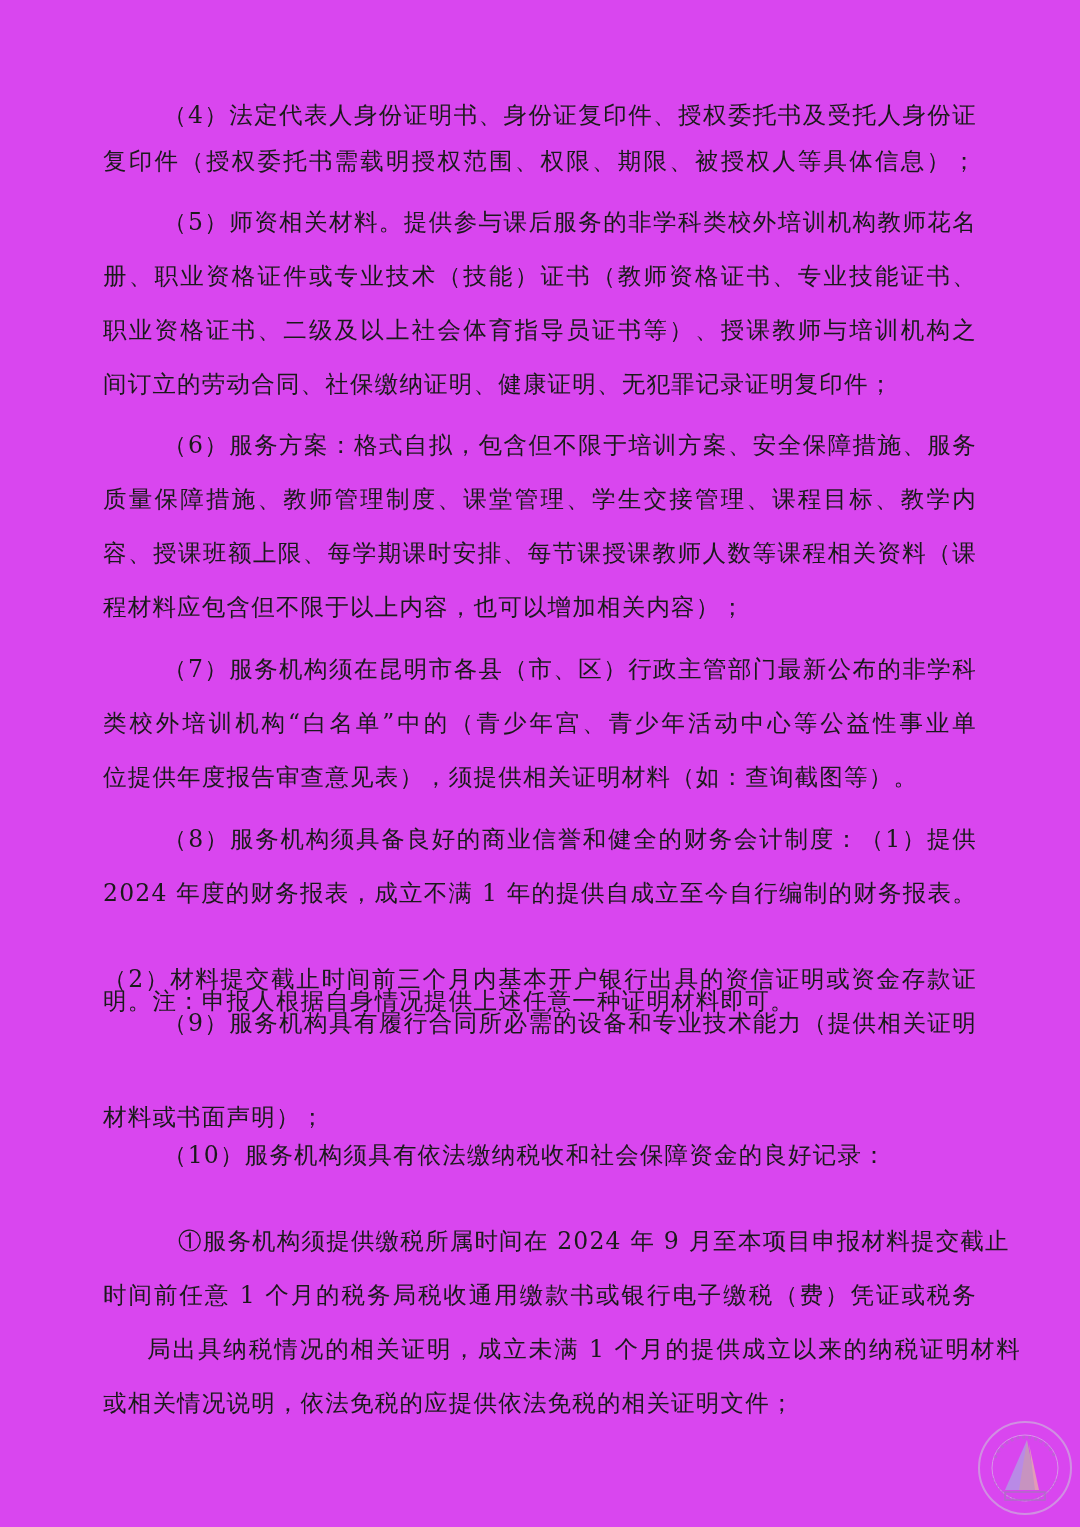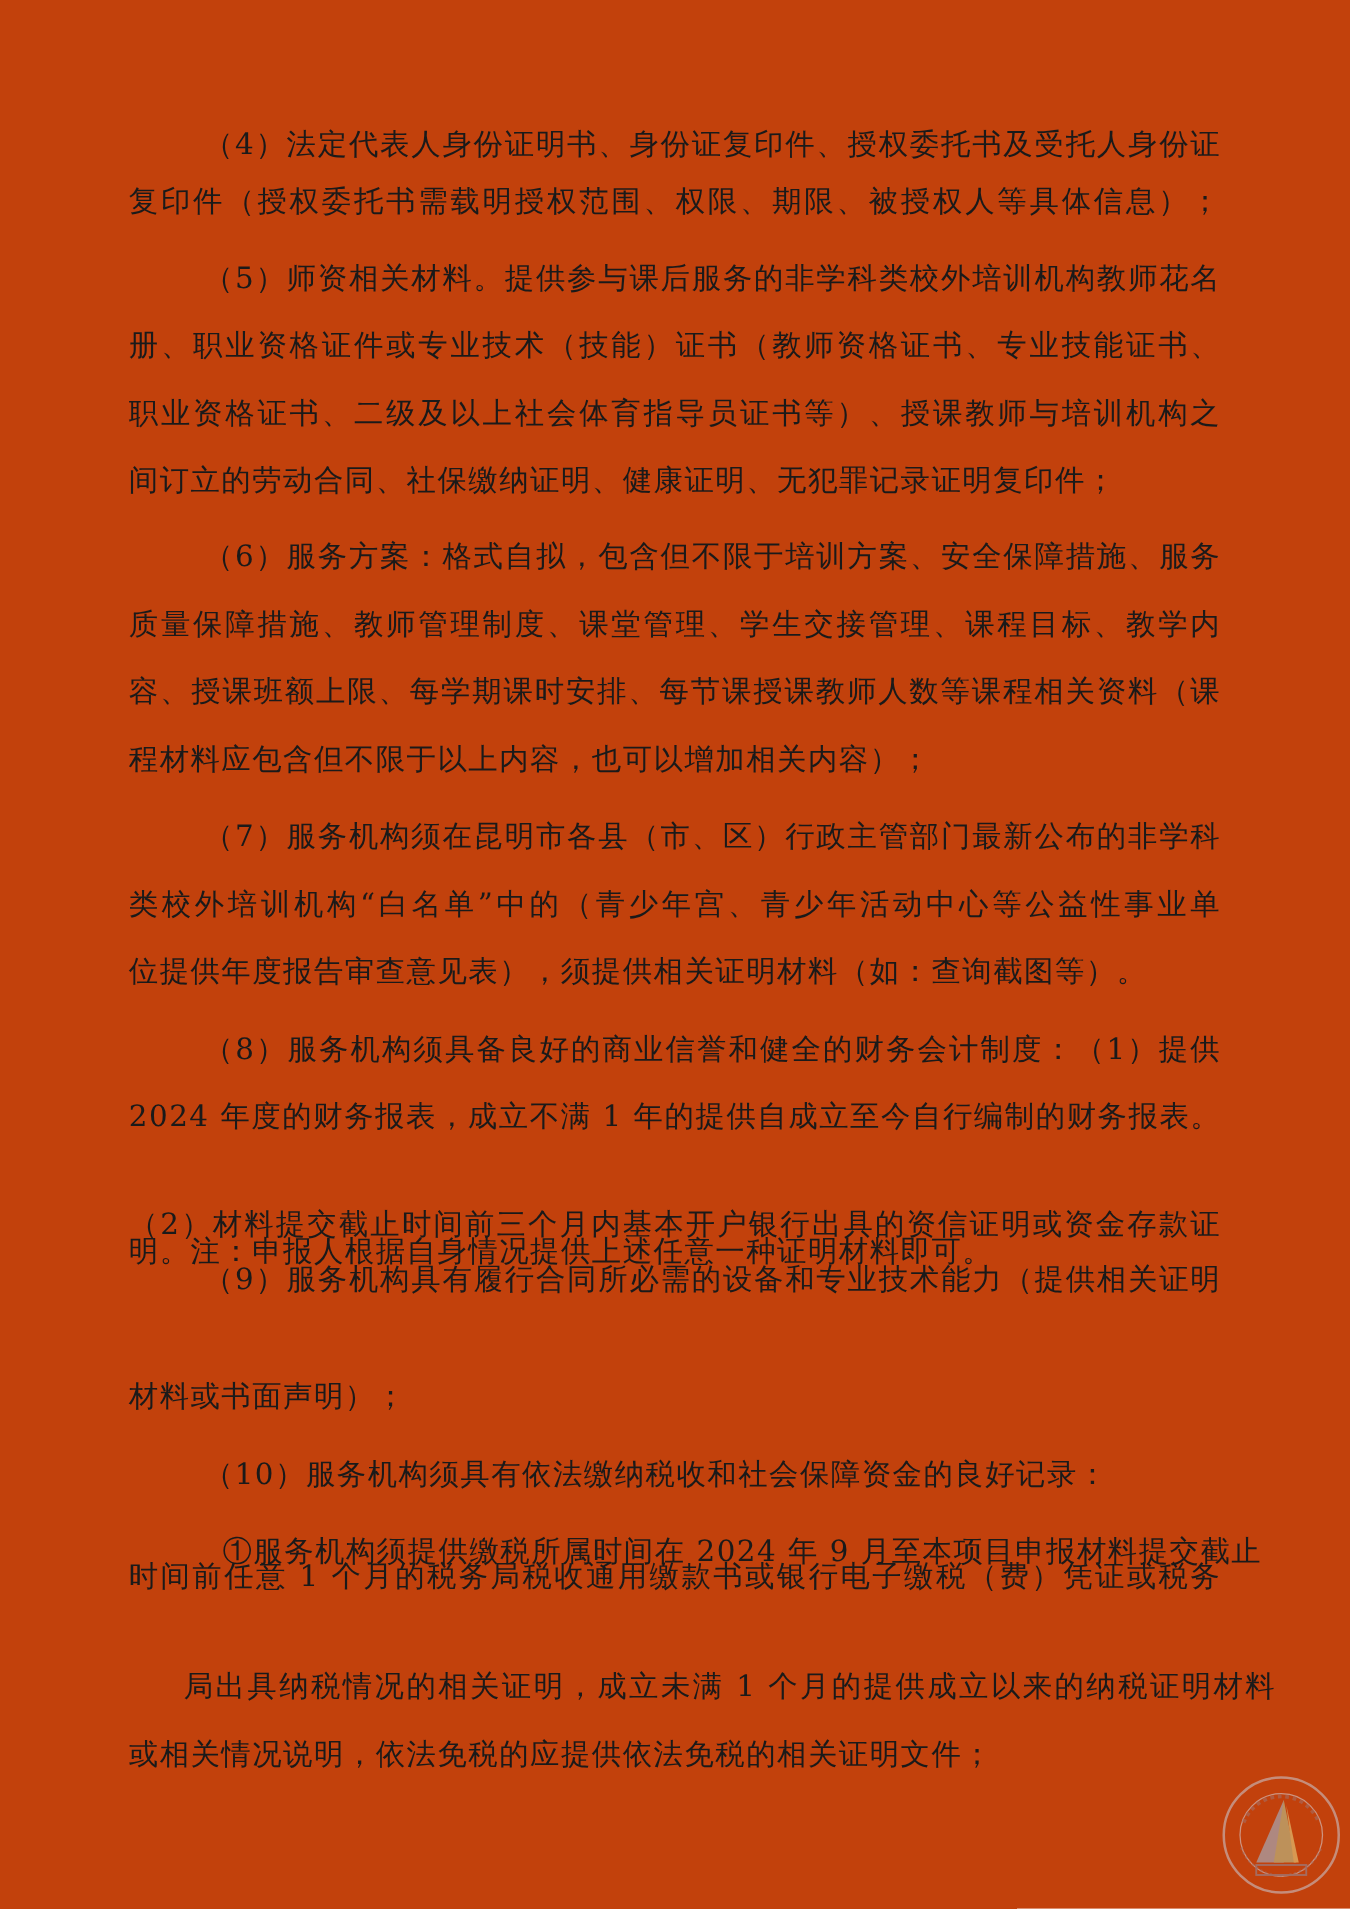--- a/index.html
+++ b/index.html
@@ -13,21 +13,21 @@
     position: relative;
     overflow: hidden;
     font-family: "DejaVu Serif", "Liberation Serif", serif;
     color: #1a1a1a;
   }
   .page {
     position: absolute;
     left: 0; top: 0;
     width: 1080px;
     height: 1527px;
-    background: #c2410c;
+    background: #d946ef;
   }
   .line {
     position: absolute;
     left: 103px;
     width: 874px;
     height: 34px;
     font-size: 23.5px;
     line-height: 34px;
     white-space: nowrap;
     letter-spacing: 1.2px;
@@ -72,23 +72,23 @@
       <div class="line last" style="top: 590px;">程材料应包含但不限于以上内容，也可以增加相关内容）；</div>
       <div class="line indent" style="top: 652px;">（7）服务机构须在昆明市各县（市、区）行政主管部门最新公布的非学科</div>
       <div class="line" style="top: 706px;">类校外培训机构“白名单”中的（青少年宫、青少年活动中心等公益性事业单</div>
       <div class="line last" style="top: 760px;">位提供年度报告审查意见表），须提供相关证明材料（如：查询截图等）。</div>
       <div class="line indent" style="top: 822px;">（8）服务机构须具备良好的商业信誉和健全的财务会计制度：（1）提供</div>
       <div class="line" style="top: 876px;">2024 年度的财务报表，成立不满 1 年的提供自成立至今自行编制的财务报表。</div>
       <div class="line" style="top: 930px; margin-top: 32px;">（2）材料提交截止时间前三个月内基本开户银行出具的资信证明或资金存款证</div>
       <div class="line last" style="top: 984px;">明。注：申报人根据自身情况提供上述任意一种证明材料即可。</div>
       <div class="line indent" style="top: 1006px;">（9）服务机构具有履行合同所必需的设备和专业技术能力（提供相关证明</div>
       <div class="line last" style="top: 1100px;">材料或书面声明）；</div>
-      <div class="line indent last" style="top: 1162px;">（10）服务机构须具有依法缴纳税收和社会保障资金的良好记录：</div>
+      <div class="line indent last" style="top: 1138px;">（10）服务机构须具有依法缴纳税收和社会保障资金的良好记录：</div>
       <div class="line sub-indent" style="top: 1224px;">①服务机构须提供缴税所属时间在 2024 年 9 月至本项目申报材料提交截止</div>
-      <div class="line" style="top: 1244px;">时间前任意 1 个月的税务局税收通用缴款书或银行电子缴税（费）凭证或税务</div>
+      <div class="line" style="top: 1278px;">时间前任意 1 个月的税务局税收通用缴款书或银行电子缴税（费）凭证或税务</div>
       <div class="line" style="top: 1332px; margin-left: 44px;">局出具纳税情况的相关证明，成立未满 1 个月的提供成立以来的纳税证明材料</div>
       <div class="line last" style="top: 1386px;">或相关情况说明，依法免税的应提供依法免税的相关证明文件；</div>
     </div>
 
   <div class="seal">
     <svg viewBox="0 0 100 100" width="100" height="100">
       <circle cx="50" cy="50" r="46" fill="none" stroke="#c9ccd6" stroke-width="2"></circle>
       <circle cx="50" cy="50" r="33" fill="none" stroke="#d7d9e1" stroke-width="1"></circle>
       <path d="M52 22 L30 72 L52 72 Z" fill="#9fc3e0"></path>
       <path d="M52 22 L44 72 L62 72 Z" fill="#b9d39a"></path>

